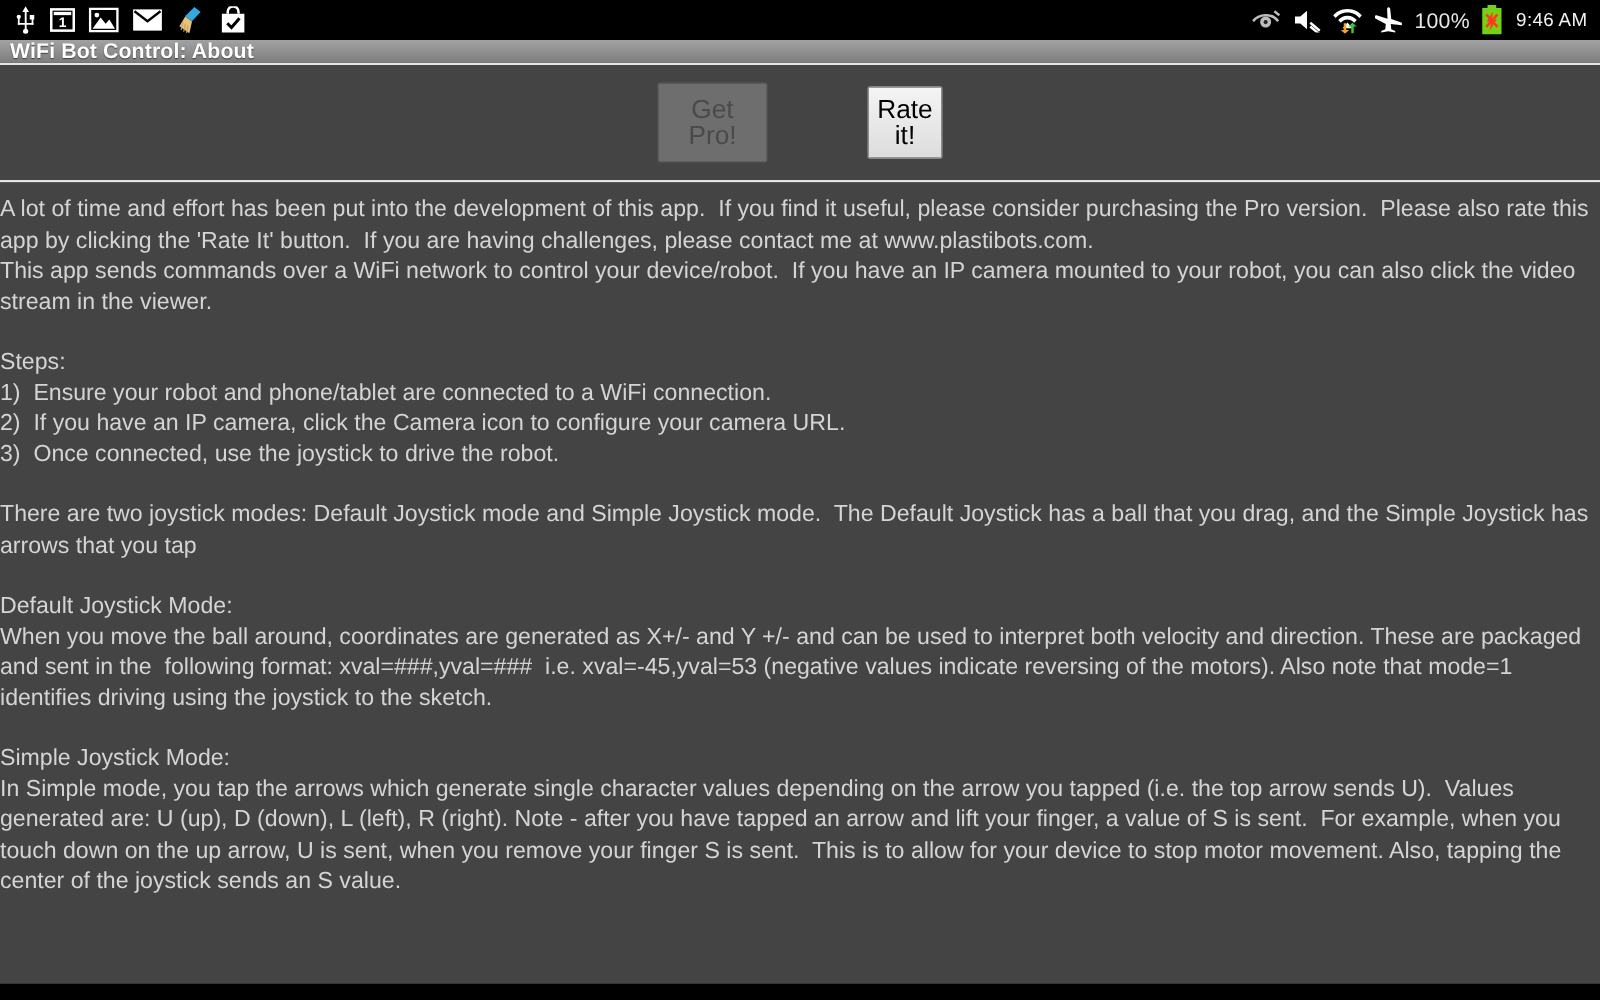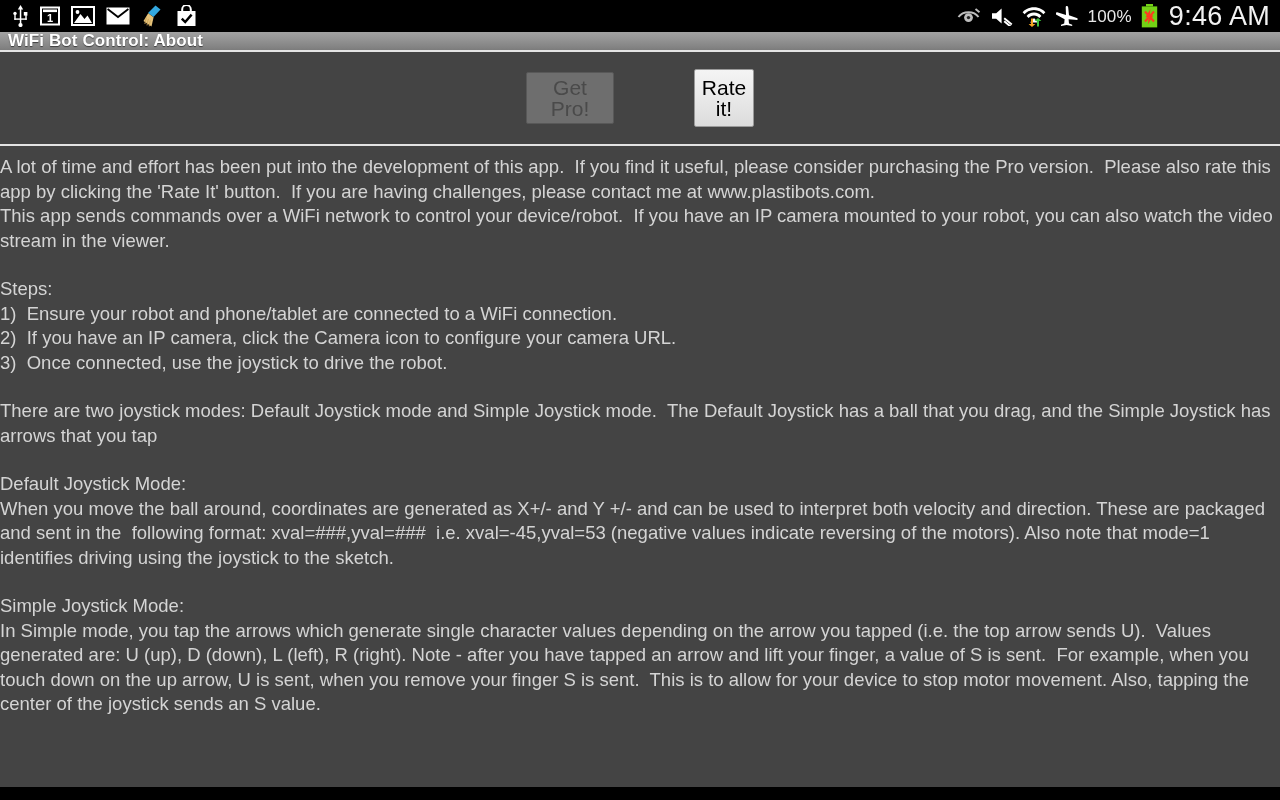--- a/index.html
+++ b/index.html
@@ -32,21 +32,21 @@
   .sb-icon { display: block; }
 
   .sb-text {
     color: #e8e8e8;
     font-size: 17px;
     letter-spacing: .2px;
     line-height: 1;
   }
   .sb-clock {
     color: #f2f2f2;
-    font-size: 27px;
+    font-size: 15px;
     line-height: 1;
     letter-spacing: .3px;
     padding-left: 2px;
   }
 
   
   .titlebar {
     position: relative;
     height: 18px;
     background: linear-gradient(to bottom, #a2a2a2 0%, #949494 40%, #838383 85%, #7c7c7c 100%);
@@ -82,21 +82,21 @@
     font-family: "Liberation Sans", sans-serif;
     font-size: 21px;
     border-radius: 2px;
     cursor: pointer;
     line-height: 1;
     text-align: center;
     box-sizing: border-box;
   }
   .btn-disabled {
     width: 88px;
-    height: 52px;
+    height: 64px;
     background: #6e6e6e;
     border: 1px solid #585858;
     color: #4a4a4a;
   }
   .btn-primary {
     width: 60px;
     height: 58px;
     background: linear-gradient(to bottom, #f4f4f4 0%, #e9e9e9 50%, #dcdcdc 100%);
     border: 1px solid #9a9a9a;
     color: #000000;
@@ -240,21 +240,21 @@
   <button class="btn btn-disabled">Get Pro!</button>
   <button class="btn btn-primary">Rate it!</button>
 </div>
 <div class="rule"></div>
 
 <div class="content">
 
   <p class="para">A lot of time and effort has been put into the development of this app.  If you find it useful, please consider purchasing the Pro version.  Please also rate this app by clicking the 'Rate It' button.  If you are having challenges, please contact me at www.plastibots.com.</p>
 
 
-  <p class="para">This app sends commands over a WiFi network to control your device/robot.  If you have an IP camera mounted to your robot, you can also watch the video stream in the viewer.</p>
+  <p class="para">This app sends commands over a WiFi network to control your device/robot.  If you have an IP camera mounted to your robot, you can also click the video stream in the viewer.</p>
 
   <div class="gap"></div>
 
   <p class="para">Steps:</p>
   <p class="para">1)  Ensure your robot and phone/tablet are connected to a WiFi connection.</p>
   <p class="para">2)  If you have an IP camera, click the Camera icon to configure your camera URL.</p>
   <p class="para">3)  Once connected, use the joystick to drive the robot.</p>
 
   <div class="gap"></div>
 

